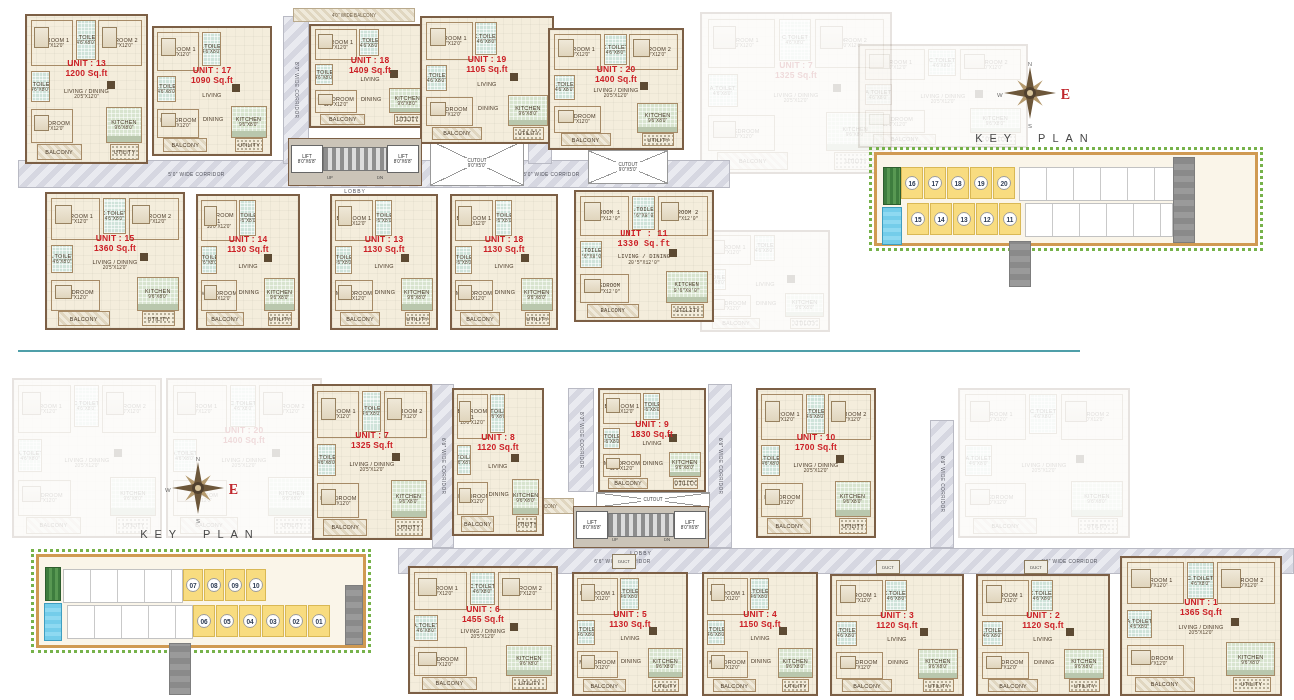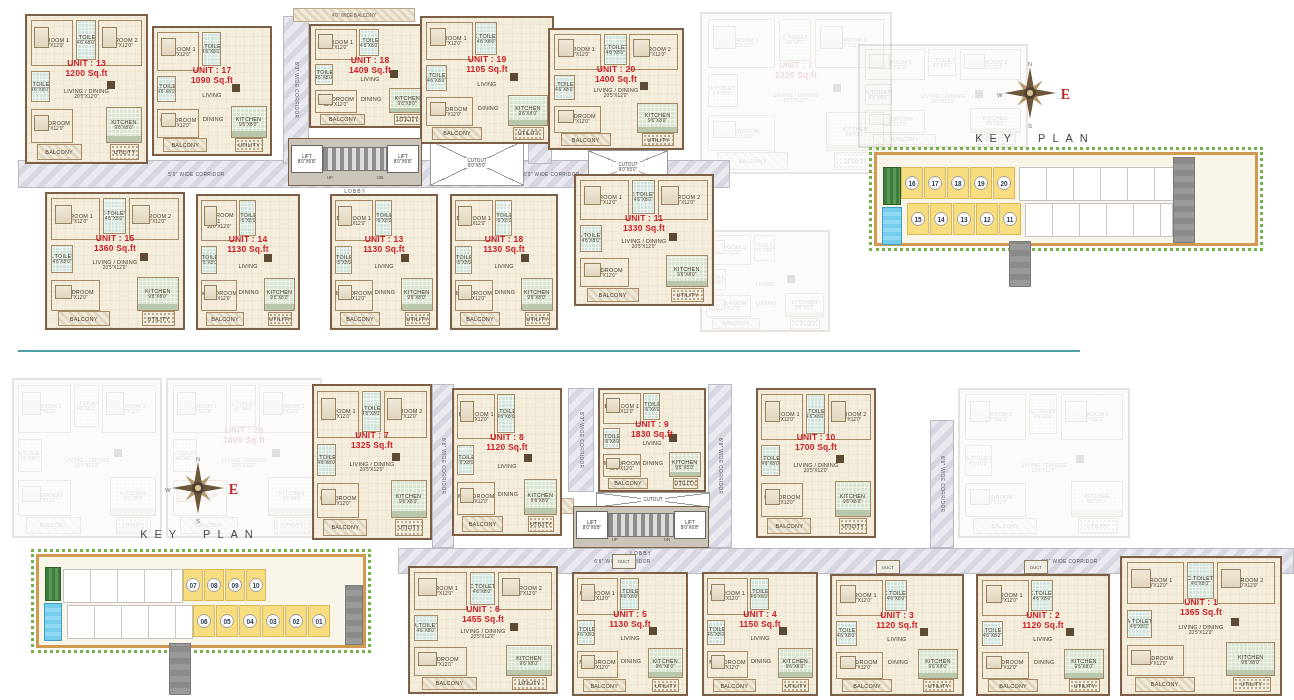--- a/index.html
+++ b/index.html
@@ -657,21 +657,21 @@
         <span class="rdim">9'6"X8'0"</span>
       </div>
     <div class="rm balcony">
         <span class="rname">BALCONY</span>
       </div>
     <div class="rm utility">
         <span class="rname">UTILITY</span>
       </div>
   </div>
 
-  <div class="unit large" style="left: 574px; top: 174px; width: 140px; height: 132px;">
+  <div class="unit large" style="left: 574px; top: 190px; width: 140px; height: 132px; font-family: Liberation Mono, monospace;">
     <div class="rm bed1">
         <span class="rname">BEDROOM 1</span>
         <span class="rdim">10'0"X12'0"</span>
       </div>
     <div class="rm ctoilet">
         <span class="rname">C.TOILET</span>
         <span class="rdim">4'6"X8'0"</span>
       </div>
     <div class="rm bed2">
         <span class="rname">BEDROOM 2</span>
@@ -741,21 +741,21 @@
         <span class="rdim">9'6"X8'0"</span>
       </div>
     <div class="rm balcony">
         <span class="rname">BALCONY</span>
       </div>
     <div class="rm utility">
         <span class="rname">UTILITY</span>
       </div>
   </div>
 
-  <div class="unit small" style="left: 452px; top: 388px; width: 110px; height: 148px;">
+  <div class="unit small" style="left: 452px; top: 388px; width: 92px; height: 148px;">
     <div class="rm bed1">
         <span class="rname">BEDROOM 1</span>
         <span class="rdim">10'0"X12'0"</span>
       </div>
     <div class="rm ctoilet">
         <span class="rname">C.TOILET</span>
         <span class="rdim">4'6"X8'0"</span>
       </div>
 
     <div class="rm atoilet">

